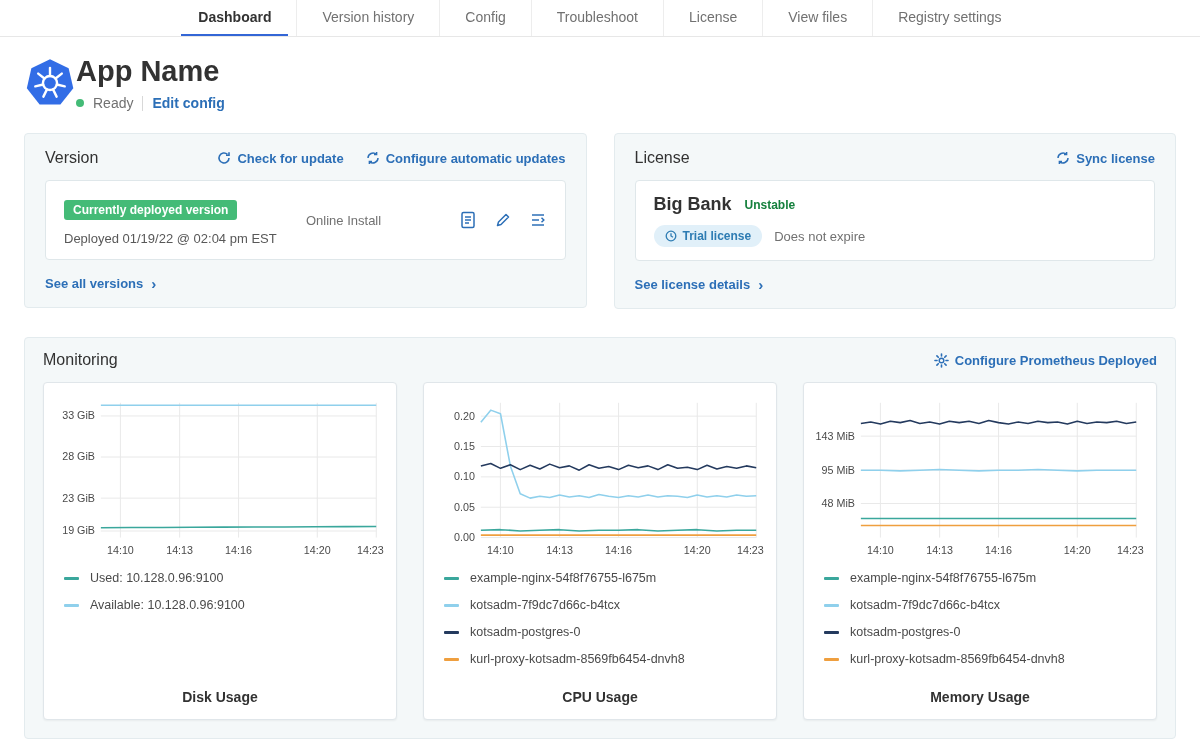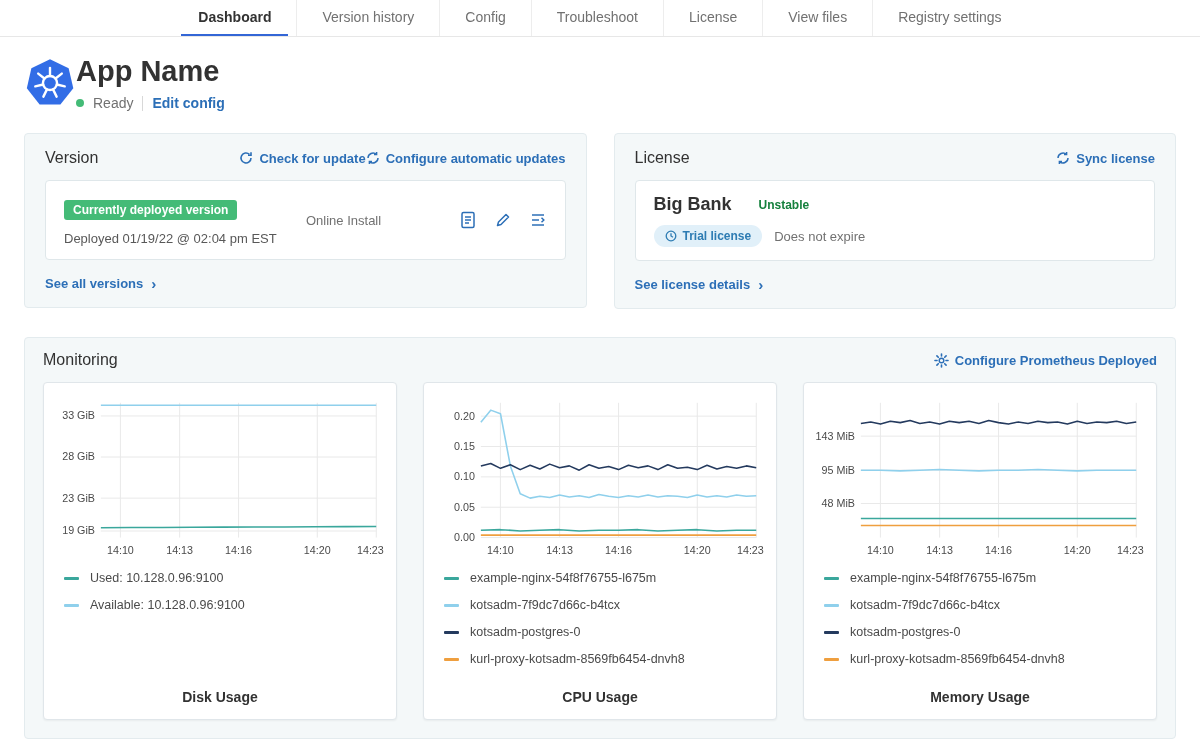--- a/index.html
+++ b/index.html
@@ -24,34 +24,34 @@
   .status-text { color:#717171; }
   .vdiv { width:1px; height:15px; background:#d8d8d8; }
   .link { color:#2c6fb7; font-weight:bold; font-size:13px; display:inline-flex; align-items:center; gap:6px; cursor:pointer; text-decoration:none; }
   .link-lg { font-size:14px; }
   .chev { font-size:15px; line-height:1; margin-left:2px; }
   
   .cards-row { display:flex; gap:27px; margin:0 24px; align-items:flex-start; }
   .card { flex:1; background:#f4f8f9; border:1px solid #e3ebee; border-radius:4px; padding:15px 20px; }
   .card-head { display:flex; justify-content:space-between; align-items:center; margin-bottom:13px; }
   .card-title { font-size:16px; font-weight:normal; margin:0; }
-  .head-links { display:flex; align-items:center; }
+  .head-links { display:flex; gap:22px; align-items:center; }
   .inner-box { background:#fff; border:1px solid #dfe7ea; border-radius:4px; padding:13px 18px; }
   .version-box { display:flex; align-items:center; }
   .v-left { min-width:218px; }
   .v-number-row { display:flex; align-items:baseline; gap:9px; }
   .v-number { font-size:26px; font-weight:bold; }
   .v-seq { font-size:13px; color:#9b9b9b; }
   .deploy-badge { display:inline-block; background:#44bb77; color:#fff; font-size:12px; font-weight:bold; padding:3px 9px; border-radius:3px; margin-top:6px; }
   .deployed-at { font-size:13px; color:#585858; margin-top:11px; }
   .install-type { font-size:13px; color:#717171; margin-left:24px; }
   .v-icons { margin-left:auto; display:flex; gap:17px; align-items:center; }
   .v-icons svg { display:block; cursor:pointer; }
   .see-link { margin-top:16px; display:inline-flex; }
-  .lic-row1 { display:flex; align-items:center; gap:27px; }
+  .lic-row1 { display:flex; align-items:center; gap:13px; }
   .lic-name { font-size:18px; font-weight:bold; }
   .lic-channel { font-size:12px; color:#15803d; font-weight:bold; }
   .lic-row2 { display:flex; align-items:center; gap:12px; margin-top:10px; }
   .trial-badge { display:inline-flex; align-items:center; gap:6px; background:#e1f0f9; color:#2e7cb3; font-size:12px; font-weight:bold; padding:4px 11px; border-radius:12px; }
   .expiry { font-size:13px; color:#717171; }
   
   .monitoring { margin:28px 24px 0; background:#f4f8f9; border:1px solid #e3ebee; border-radius:4px; padding:13px 18px 18px; }
   .charts-row { display:flex; gap:26px; }
   .chart-card { flex:1; background:#fff; border:1px solid #e0e6ea; border-radius:4px; padding:12px 10px 14px; display:flex; flex-direction:column; box-shadow:0 1px 2px rgba(0,0,0,.05); }
   .chart-svg { width:100%; height:auto; display:block; }

